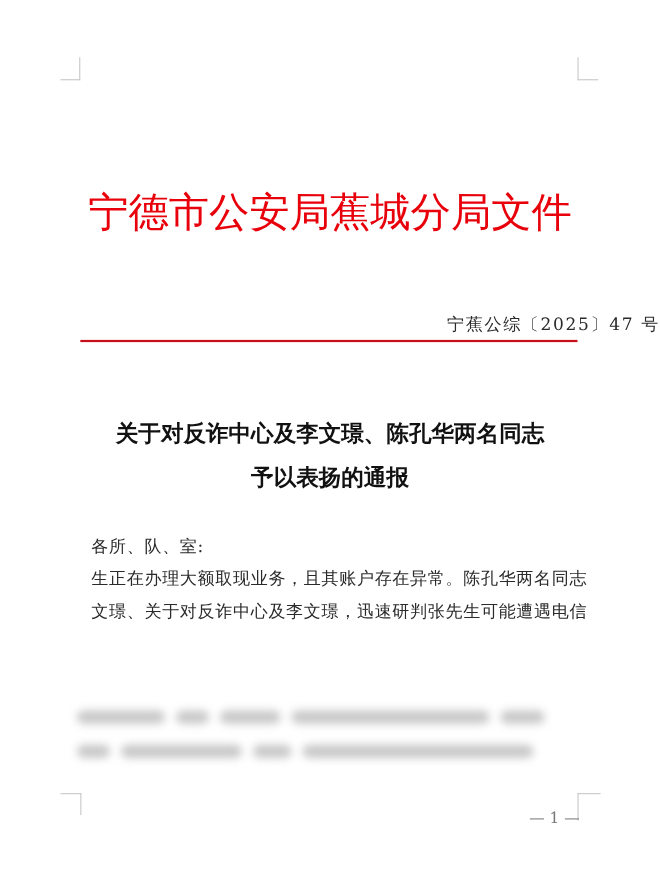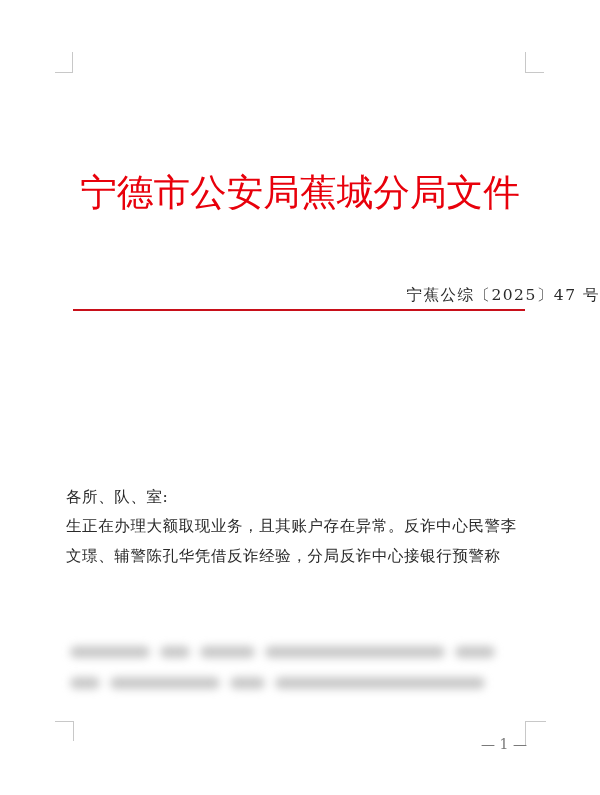--- a/index.html
+++ b/index.html
@@ -75,21 +75,21 @@
       text-align: center;
       font-family: "DejaVu Serif", "Liberation Serif", serif;
       font-weight: bold;
       font-size: 20.5px;
       line-height: 40px;
       color: #111;
     }
     .subject div { white-space: nowrap; }
     .body-text {
       position: absolute;
-      left: 66px;
+      left: 83px;
       top: 483px;
       width: 452px;
       font-size: 15.5px;
       line-height: 29.3px;
       letter-spacing: 0.6px;
       color: #2a2a2a;
     }
     .body-text .line { white-space: nowrap; height: 29.3px; }
     .body-text .indent { padding-left: 32px; }
     .redacted {
@@ -131,25 +131,29 @@
   <div class="corner tr"></div>
   <div class="corner bl"></div>
   <div class="corner br"></div>
 
   <div class="masthead">宁德市公安局蕉城分局文件</div>
 
   <div class="docnum">宁蕉公综〔2025〕47 号</div>
 
   <div class="red-rule"></div>
 
+  <div class="subject">
+    <div>关于对反诈中心及李文璟、陈孔华两名同志</div>
+    <div>予以表扬的通报</div>
+  </div>
 
   <div class="body-text">
     <div class="line">各所、队、室:</div>
-    <div class="line">生正在办理大额取现业务，且其账户存在异常。反诈中心民警李</div>
-    <div class="line">文璟、辅警陈孔华凭借反诈经验，分局反诈中心接银行预警称</div>
+    <div class="line">生正在办理大额取现业务，且其账户存在异常。陈孔华两名同志</div>
+    <div class="line">文璟、关于对反诈中心及李文璟，迅速研判张先生可能遭遇电信</div>
   </div>
 
   <div class="redacted red1">
     <span style="width:80px"></span>
     <span style="width:30px"></span>
     <span style="width:55px"></span>
     <span style="width:180px"></span>
     <span style="width:40px"></span>
   </div>
   <div class="redacted red2">

